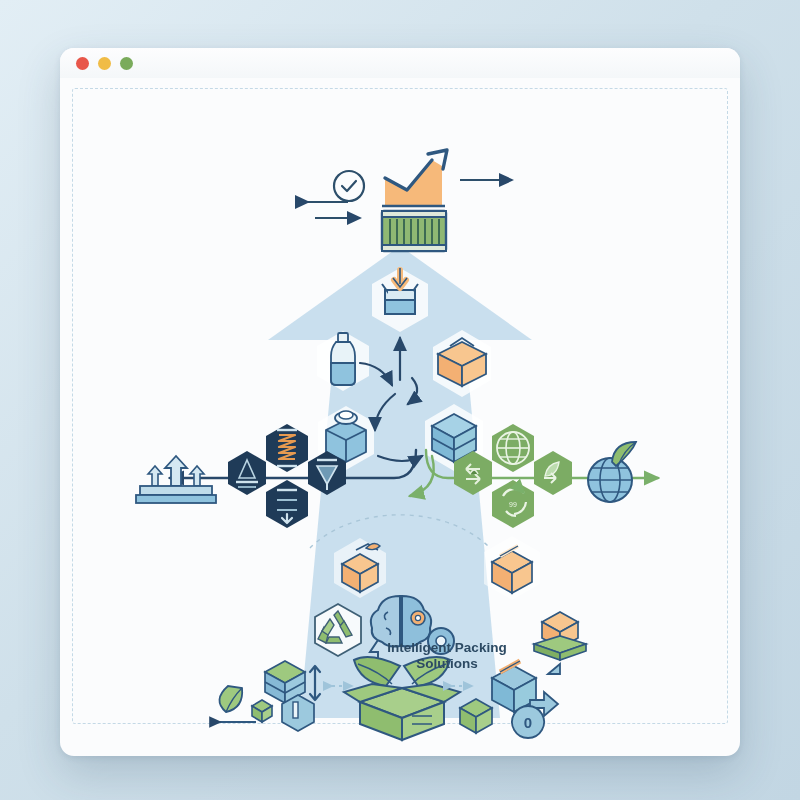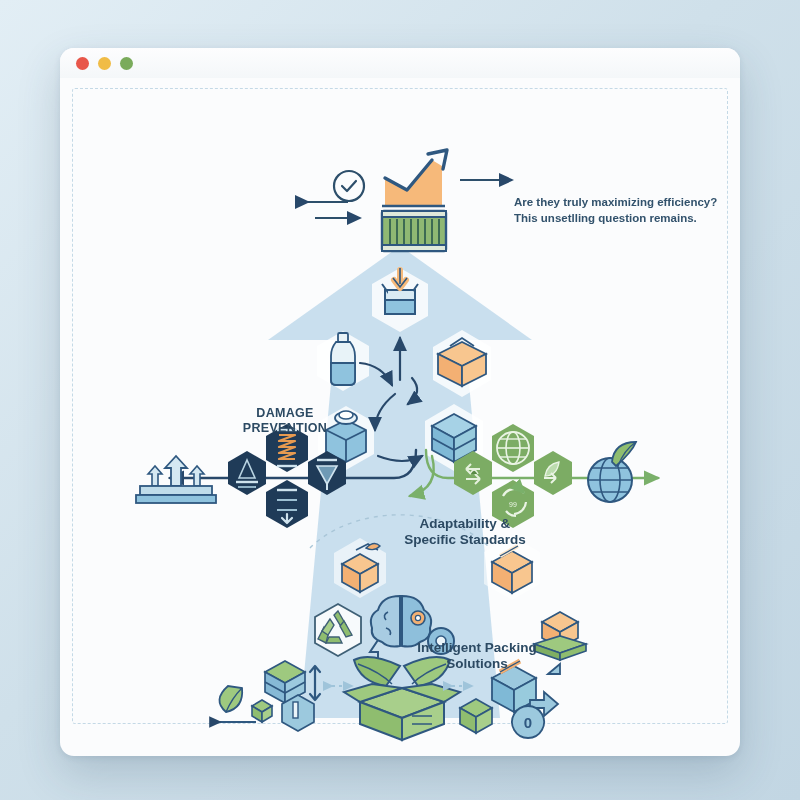--- a/index.html
+++ b/index.html
@@ -87,21 +87,21 @@
   .lbl-note {
     font-size: 11.5px;
     font-weight: 600;
     text-align: left;
     color: #32526c;
     line-height: 1.35;
   }
   #label-damage      { left: 150px; top: 358px; width: 150px; }
   #label-eco         { left: 530px; top: 358px; width: 160px; }
   #label-adapt       { left: 330px; top: 468px; width: 150px; }
-  #label-intelligent { left: 342px; top: 592px; width: 150px; }
+  #label-intelligent { left: 312px; top: 592px; width: 150px; }
   #label-note        { left: 454px; top: 147px; width: 250px; }
 </style>
 </head>
 <body>
 
 <div class="stage">
   <div class="window">
 
     <div class="titlebar">
       <div class="dots">
@@ -400,27 +400,21 @@
           <text x="468" y="650" font-size="15" fill="#2f5880" text-anchor="middle" font-family="Liberation Sans, sans-serif" font-weight="bold">0</text>
         </g>
 
         <g stroke="#9fc4da" stroke-width="1.8" stroke-dasharray="3 4" fill="none">
           <line x1="272" y1="608" x2="292" y2="608" marker-end="url(#mk-blue)" marker-start="url(#mk-blue)"></line>
           <line x1="392" y1="608" x2="412" y2="608" marker-end="url(#mk-blue)" marker-start="url(#mk-blue)"></line>
         </g>
       </svg>
     </div>
 
-    <div class="lbl lbl-side" id="label-damage">DAMAGE
-PREVENTION</div>
-
-
-    <div class="lbl lbl-mid" id="label-adapt">Adaptability &amp;
-Specific Standards</div>
+
+
 
     <div class="lbl lbl-mid" id="label-intelligent">Intelligent Packing
 Solutions</div>
 
-    <div class="lbl lbl-note" id="label-note">Are they truly maximizing efficiency?
-This unsetlling question remains.</div>
 
   </div>
 </div>
 
 </body></html>

